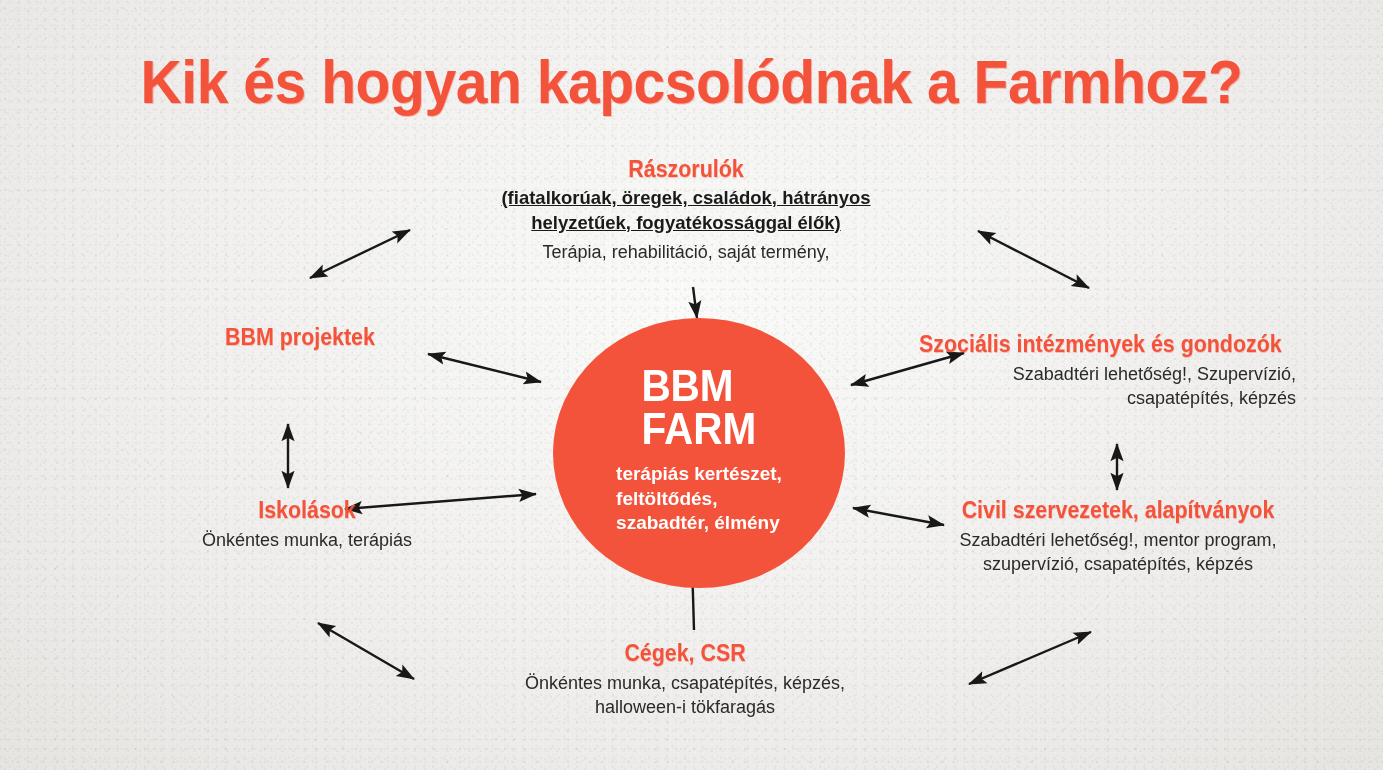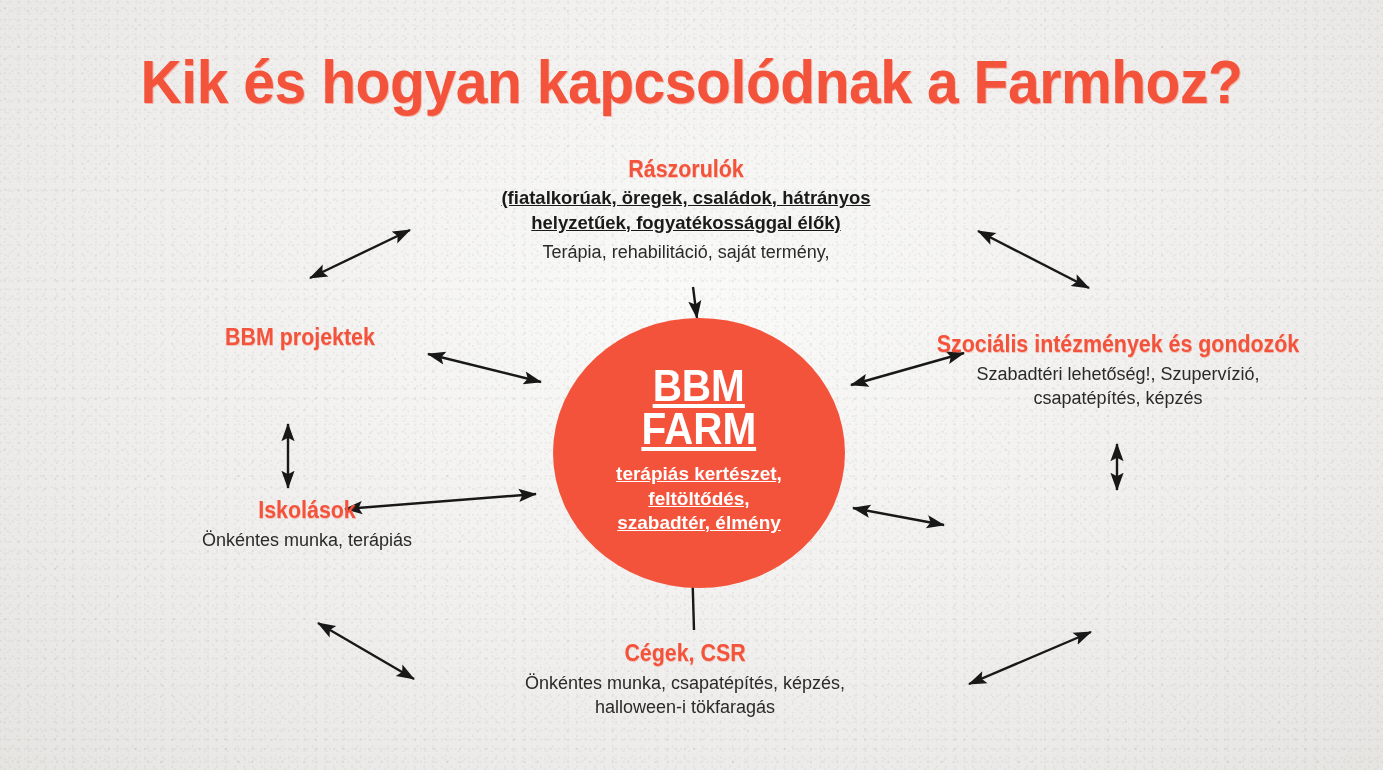--- a/index.html
+++ b/index.html
@@ -66,23 +66,22 @@
     top: 318px;
     width: 292px;
     height: 270px;
     border-radius: 50%;
     background: #F4533B;
     z-index: 3;
     display: flex;
     flex-direction: column;
     align-items: center;
     justify-content: center;
-    text-align: center;
+    text-align: left;
     color: #ffffff;
-    text-decoration: underline;
   }
   #center-title {
     font-family: "Liberation Sans Narrow", "Liberation Sans", sans-serif;
     font-weight: bold;
     font-size: 45px;
     line-height: 0.95;
     letter-spacing: 0px;
     transform: scaleX(0.9);
     white-space: pre-line;
     margin-top: -6px;
@@ -124,21 +123,21 @@
     color: #2a2a2a;
     font-size: 18px;
     line-height: 1.34;
     white-space: pre-line;
     margin-top: 4px;
   }
 
   #node-raszorulok { left: 421px; top: 156px; width: 530px; }
   #node-bbm        { left: 108px; top: 324px; width: 384px; }
   #node-iskolasok  { left: 132px; top: 497px; width: 350px; }
-  #node-szocialis  { left: 913px; top: 331px; width: 410px; }
+  #node-szocialis  { left: 886px; top: 331px; width: 410px; text-align: right; }
   #node-civil      { left: 903px; top: 497px; width: 430px; }
   #node-cegek      { left: 455px; top: 640px; width: 460px; }
 
   #arrows {
     position: absolute;
     inset: 0;
     z-index: 2;
     pointer-events: none;
   }
 </style>
@@ -199,20 +198,25 @@
     <div class="node-head">Iskolások</div>
     <div class="node-body">Önkéntes munka, terápiás</div>
   </div>
 
   <div class="node" id="node-szocialis">
     <div class="node-head">Szociális intézmények és gondozók</div>
     <div class="node-body">Szabadtéri lehetőség!, Szupervízió,
 csapatépítés, képzés</div>
   </div>
 
+  <div class="node" id="node-civil">
+    <div class="node-head">Civil szervezetek, alapítványok</div>
+    <div class="node-body">Szabadtéri lehetőség!, mentor program,
+szupervízió, csapatépítés, képzés</div>
+  </div>
 
   <div class="node" id="node-cegek">
     <div class="node-head">Cégek, CSR</div>
     <div class="node-body">Önkéntes munka, csapatépítés, képzés,
 halloween-i tökfaragás</div>
   </div>
 
 </div>
 
 </body></html>

